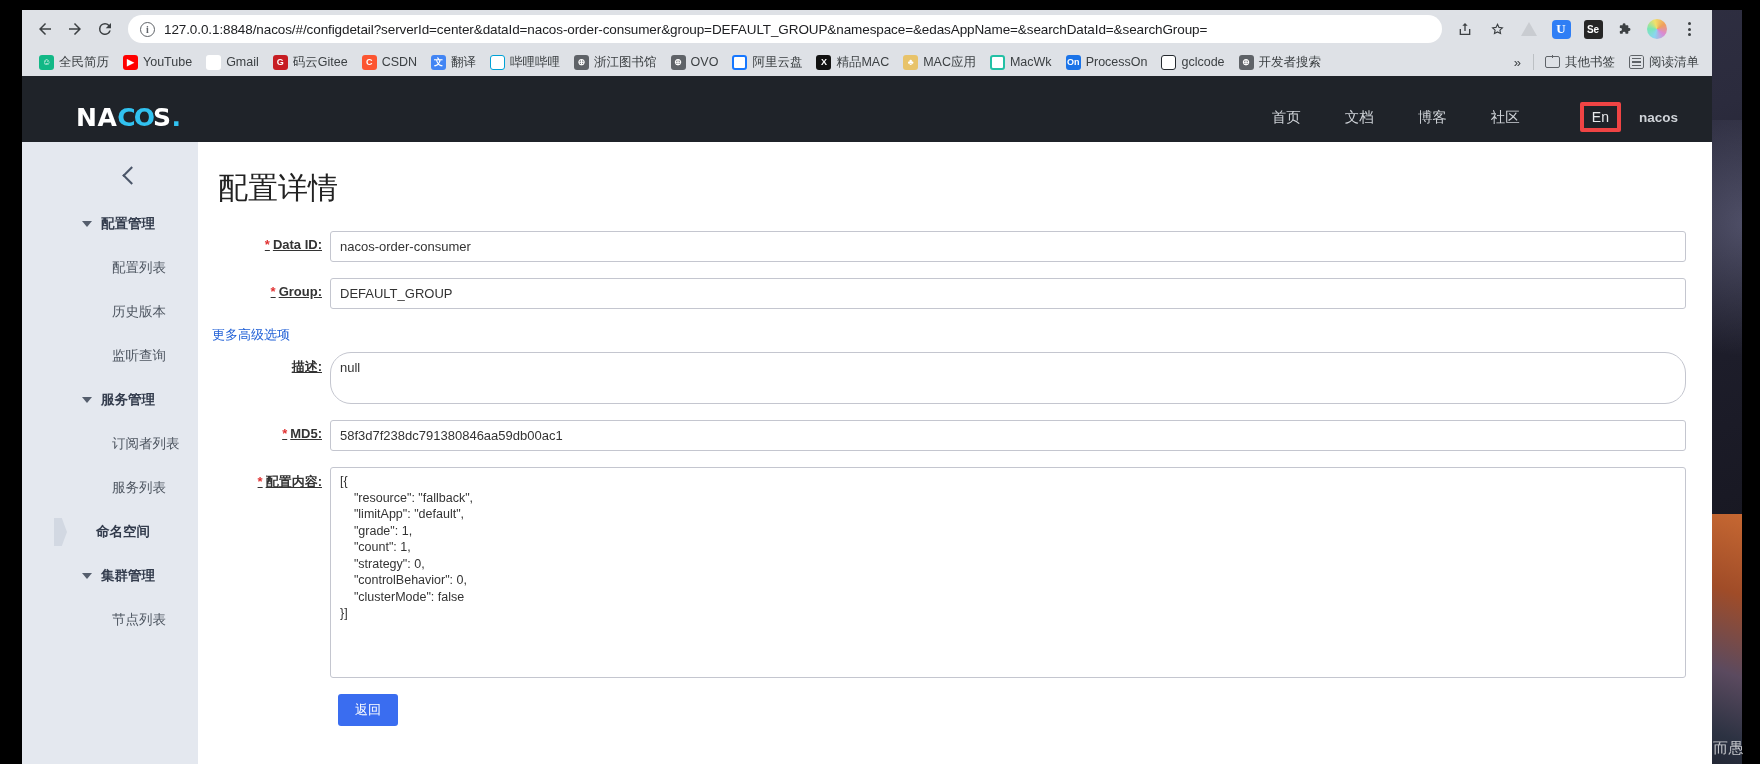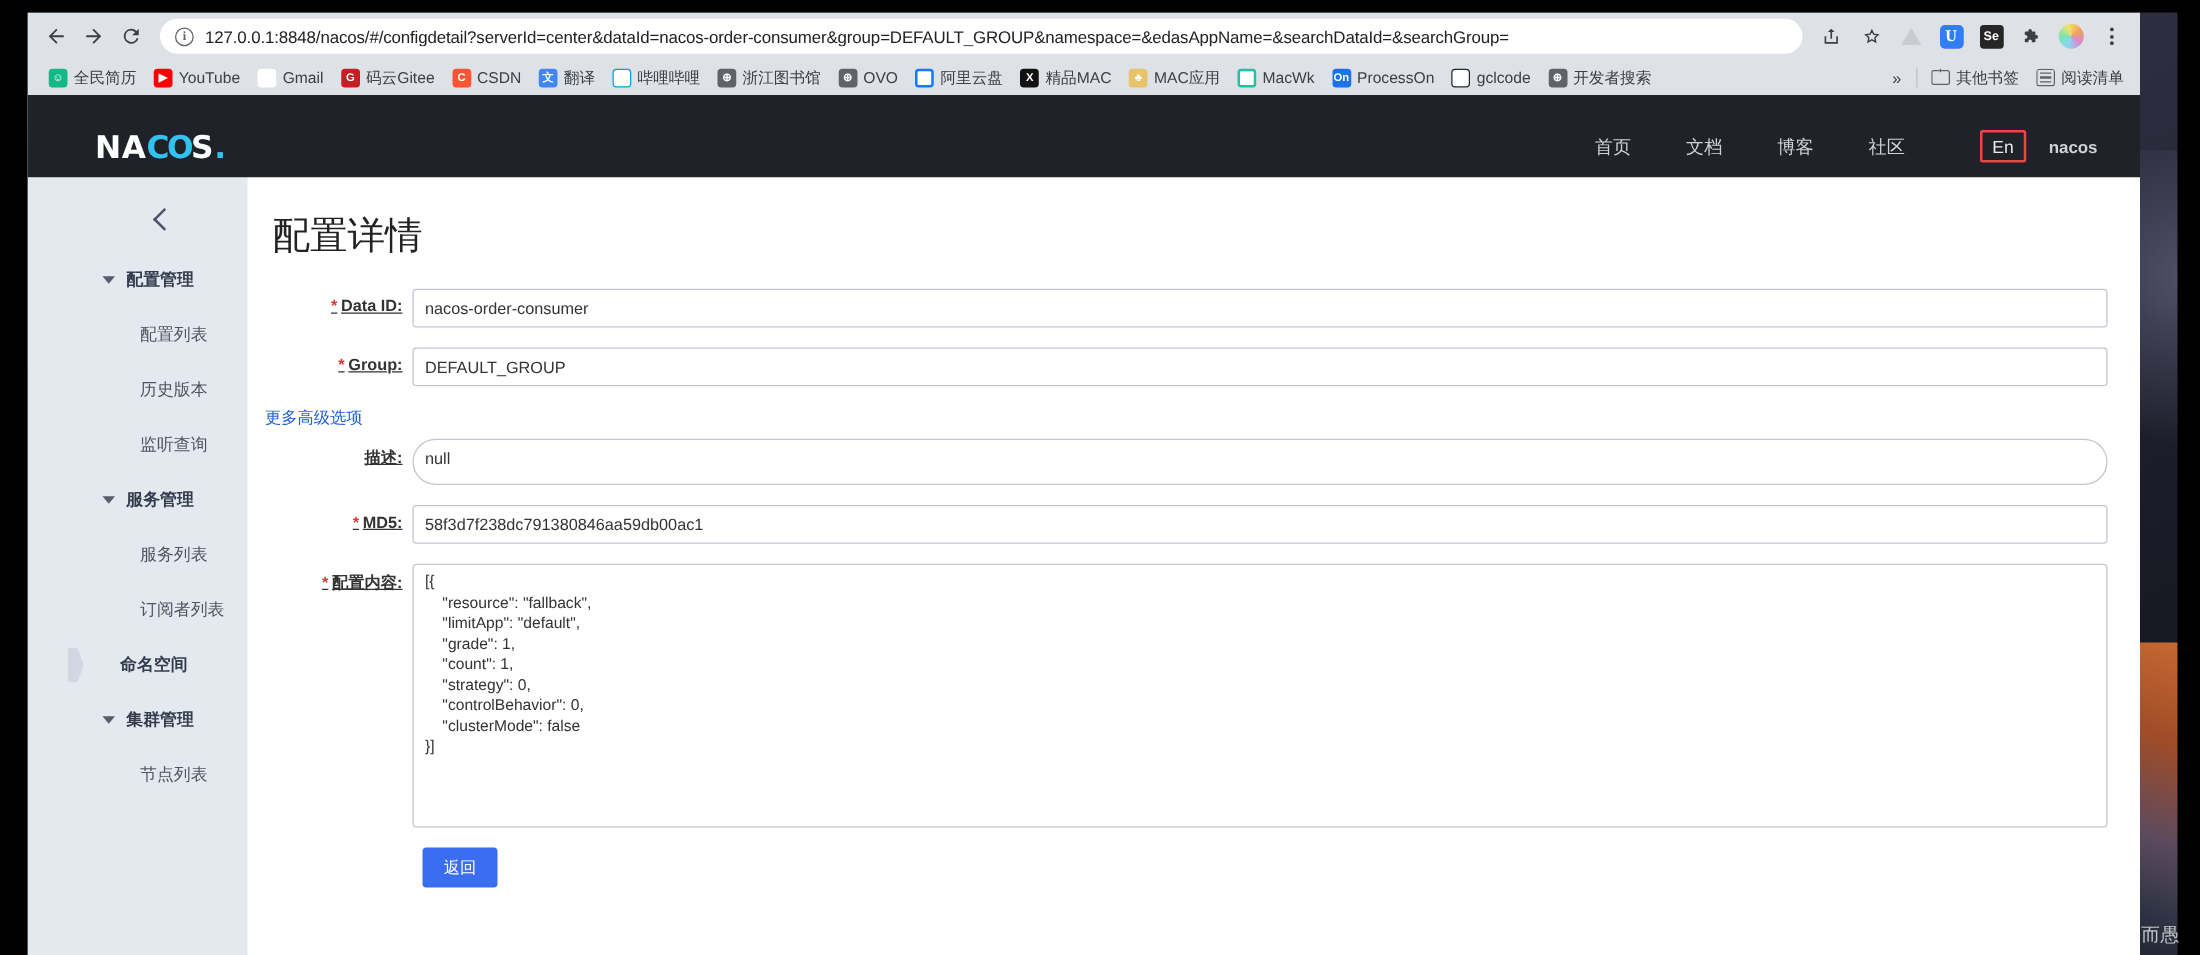--- a/index.html
+++ b/index.html
@@ -178,21 +178,21 @@
   .hdr-spacer { flex: 1; }
   #nacos-header nav {
     display: flex; align-items: center; gap: 0;
     margin-right: 30px;
   }
   #nacos-header nav a {
     color: #cfd3d8; font-size: 14.5px; text-decoration: none;
     padding: 0 22px;
   }
   .lang-box {
-    border: 2px solid #ef4444; color: #e8eaed;
+    border: 4px solid #ef4444; color: #e8eaed;
     font-size: 14px; padding: 3px 8px; border-radius: 2px;
     margin: 0 18px 0 8px;
   }
   .user-name { font-size: 13.5px; color: #cfd3d8; padding-right: 34px; font-weight: bold; }
 
   
   #body-row { display: flex; height: 622px; }
 
   
   #sidebar {
@@ -261,21 +261,21 @@
   .field {
     flex: 1;
     border: 1px solid #c4c6cf;
     border-radius: 3px;
     background: #fff;
     font-size: 13px; color: #333;
     padding: 6px 9px;
     min-height: 29px;
     line-height: 17px;
   }
-  .field.desc { height: 37px; border-radius: 21px; }
+  .field.desc { height: 52px; border-radius: 21px; }
   .field.code {
     height: 211px;
     font-size: 12.5px;
     line-height: 16.5px;
     white-space: pre;
     overflow: hidden;
     padding: 5px 9px;
   }
   .adv-link {
     color: #1f5fd6; font-size: 13px;
@@ -500,24 +500,24 @@
           </div>
         <div class="sb-item">
             <span>监听查询</span>
           </div>
 
         <div class="sb-group">
           <span class="caret-down"></span>
           <span>服务管理</span>
         </div>
         <div class="sb-item">
+            <span>订阅者列表</span>
+          </div>
+        <div class="sb-item">
             <span>服务列表</span>
-          </div>
-        <div class="sb-item">
-            <span>订阅者列表</span>
           </div>
 
         <div class="sb-item standalone">
             <span>命名空间</span>
           </div>
 
         <div class="sb-group">
           <span class="caret-down"></span>
           <span>集群管理</span>
         </div>

